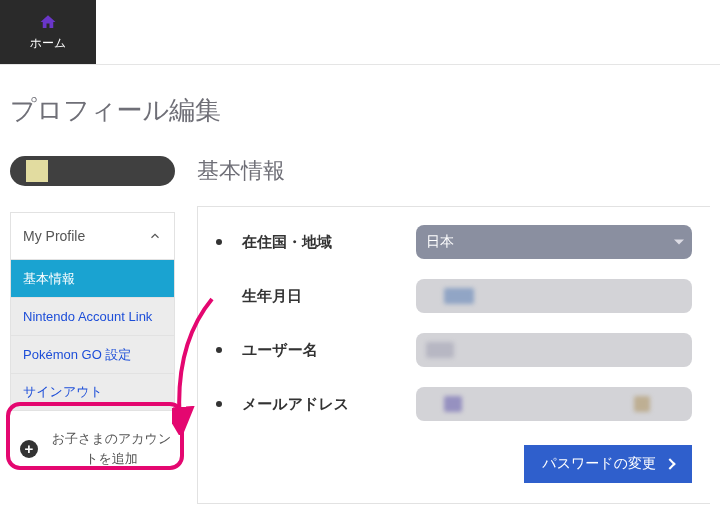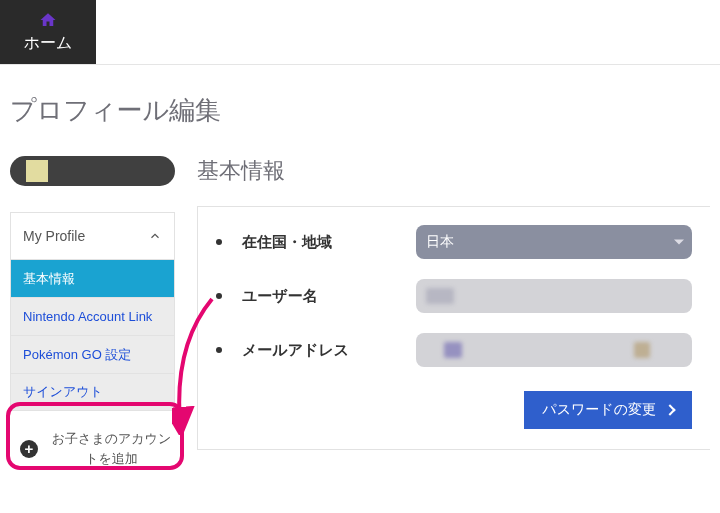--- a/index.html
+++ b/index.html
@@ -25,21 +25,21 @@
     background: #2a2a2a;
     display: flex;
     flex-direction: column;
     align-items: center;
     justify-content: center;
     cursor: pointer;
   }
   .home-tab svg { width: 18px; height: 18px; }
   .home-tab span {
     color: #fff;
-    font-size: 16px;
+    font-size: 12px;
     margin-top: 4px;
   }
   
   .page {
     padding: 28px 10px 10px 10px;
   }
   h1.page-title {
     margin: 0 0 28px 0;
     font-weight: 400;
     font-size: 26px;
@@ -293,20 +293,31 @@
             <span class="req"></span>
             <span>在住国・地域</span>
           </div>
           <div class="ctrl">
             <div class="select-box">
               <span>日本</span>
             </div>
           </div>
         </div>
 
+        <div class="row">
+          <div class="lbl">
+            <span class="req blank"></span>
+            <span>生年月日</span>
+          </div>
+          <div class="ctrl">
+            <div class="ro-box">
+              <span class="blur-block" style="left:28px;width:30px;background:rgba(80,120,180,0.5)"></span>
+            </div>
+          </div>
+        </div>
 
         <div class="row">
           <div class="lbl">
             <span class="req"></span>
             <span>ユーザー名</span>
           </div>
           <div class="ctrl">
             <div class="ro-box">
               <span class="blur-block" style="left:10px;width:28px;"></span>
             </div>

